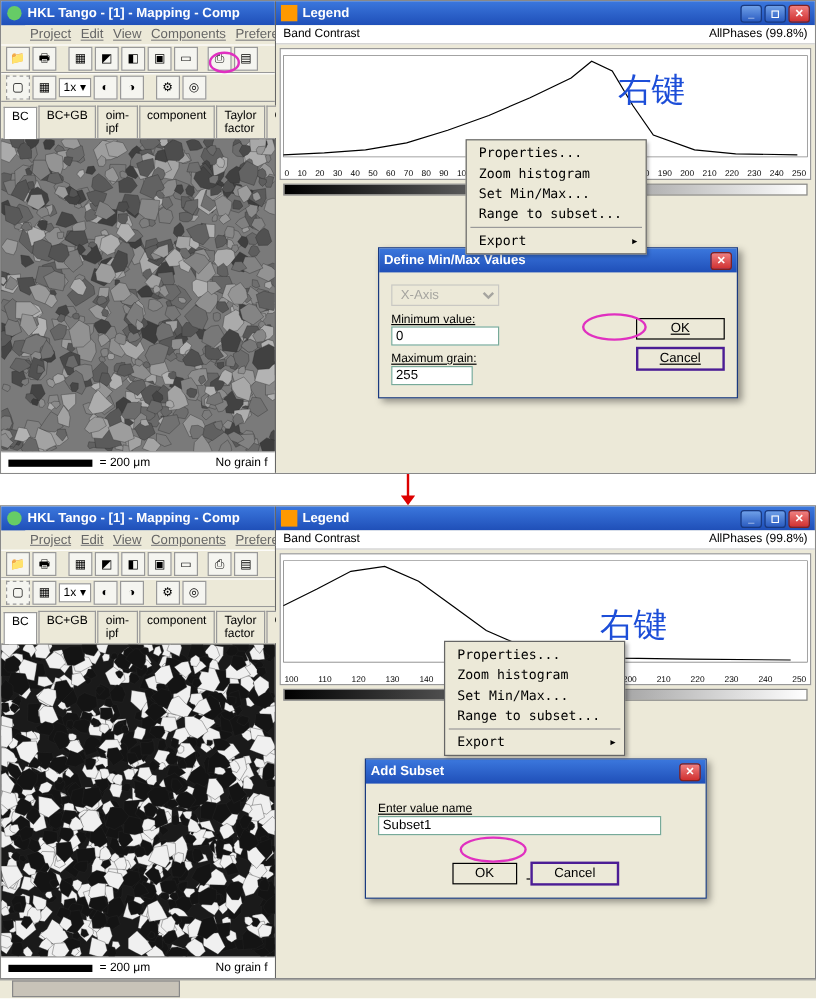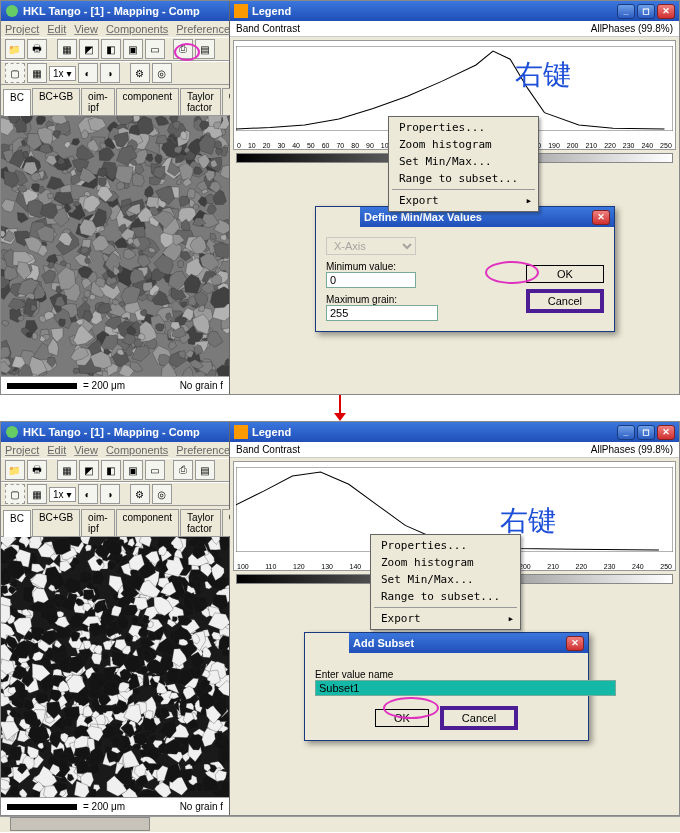--- a/index.html
+++ b/index.html
@@ -6,21 +6,21 @@
   body { font-family: Tahoma, sans-serif; font-size: 11px; background: #fff; width: 680px; }
   .panel { position: relative; display: flex; border: 1px solid #888; }
   .left { width: 229px; background: #ece9d8; border-right: 1px solid #666; }
   .right { flex: 1; background: #ece9d8; position: relative; }
   .titlebar { background: linear-gradient(to bottom, #3b77dd, #1f4fb8); color: #fff; height: 20px; display: flex; align-items: center; padding: 0 4px; font-weight: bold; font-size: 11px; }
   .titlebar .icon-wrap { width: 14px; height: 14px; margin-right: 4px; display:inline-flex; align-items:center; justify-content:center; }
   .titlebar.legend { justify-content: flex-start; }
   .winbtns { margin-left: auto; display: flex; gap: 2px; }
   .winbtn { width: 18px; height: 15px; background: linear-gradient(to bottom,#6fa0e8,#2a5bc0); border: 1px solid #1a3a80; border-radius: 3px; display:flex; align-items:center; justify-content:center; color:#fff; font-size:9px; font-weight:bold; }
   .winbtn.close { background: linear-gradient(to bottom,#f08080,#d03030); border-color:#802020; }
-  .menubar { background: #ece9d8; padding: 2px 4px; display: flex; gap: 8px; font-size: 11px; color: #666; }
+  .menubar { background: #ece9d8; padding: 2px 4px; display: flex; gap: 8px; font-size: 11px; color: #666; margin-left: 20px; }
   .menubar span { text-decoration: underline; text-decoration-color: #888; }
   .toolbar { background: #ece9d8; padding: 2px 4px; display: flex; gap: 2px; align-items: center; border-top: 1px solid #fff; border-bottom: 1px solid #999; height: 24px; }
   .tbtn { width: 20px; height: 20px; border: 1px solid #999; background: #f5f5f0; display:flex; align-items:center; justify-content:center; font-size:10px; }
   .tbtn.dash { border-style: dashed; }
   .combo { border: 1px solid #999; background: #fff; padding: 1px 3px; font-size: 10px; display:flex; align-items:center; gap:3px; }
   .tabs { background: #ece9d8; padding: 3px 2px 0; display: flex; gap: 0; font-size: 10px; border-bottom: 1px solid #999; }
   .tab { border: 1px solid #999; border-bottom: none; background: #ece9d8; padding: 2px 6px; margin-right: 1px; }
   .tab.active { background: #fff; position: relative; top: 1px; }
   .mapimg { width: 100%; height: 260px; background: #5a5a5a; position: relative; overflow:hidden; }
   .grains { position:absolute; inset:0; }
@@ -32,26 +32,26 @@
   .hist-svg { width:100%; height:85px; }
   .xaxis { position:absolute; bottom:0; left:3px; right:3px; display:flex; justify-content:space-between; font-size:7px; }
   .gradbar { height:10px; margin:2px 6px; background:linear-gradient(to right,#000,#fff); border:1px solid #888; }
   .ctxmenu { position:absolute; background:#ece9d8; border:1px solid #666; box-shadow:2px 2px 3px rgba(0,0,0,0.3); padding:2px; font-size:11px; font-family: monospace, Tahoma; z-index:10; }
   .ctxmenu .item { padding:2px 18px 2px 8px; white-space:nowrap; position:relative; }
   .ctxmenu .sep { border-top:1px solid #999; margin:2px 1px; }
   .ctxmenu .arrow { position:absolute; right:4px; }
   .annotation { position:absolute; color:#1d4ed8; font-size:28px; font-family: "SimHei", sans-serif; z-index:20; }
   .circle-ann { position:absolute; border:2px solid #e030c0; border-radius:50%; z-index:15; pointer-events:none; }
   .dlg { position:absolute; background:#ece9d8; border:1px solid #1a3a80; box-shadow:3px 3px 6px rgba(0,0,0,0.4); z-index:5; }
-  .dlg .titlebar { height:20px; font-size:11px;margin-left:44px; }
-  .dlg-body { padding:10px; font-size:11px; }
+  .dlg .titlebar { height:20px; font-size:11px; }
+  .dlg-body { padding:10px; font-size:11px;text-decoration:underline; }
   .dlg-body label { display:block; margin-top:6px; font-size:10px; }
   .dlg-body input, .dlg-body select { border:1px solid #7a9; background:#fff; padding:1px 3px; font-size:11px; }
   .dlg-body input[disabled], .dlg-body select[disabled] { background:#ece9d8; color:#888; border-color:#bbb; }
-  .dlg-btn { border:4px solid #4c1d95; background:#ece9d8; padding:2px 18px; font-size:11px; }
+  .dlg-btn { border:2px solid #4c1d95; background:#ece9d8; padding:2px 18px; font-size:11px; }
   .scroll-h { height:16px; background:#ece9d8; border-top:1px solid #999; display:flex; }
   .scroll-h .thumb { background:#c8c3b8; border:1px solid #888; width:140px; height:14px; margin-left:10px; }
 </style>
 </head>
 <body>
 
 <div class="panel" style="height:395px;">
 
   <div class="left">
     <div class="titlebar">
@@ -847,21 +847,21 @@
       </div>
       <div class="dlg-body">
         <div style="display:flex; gap:20px;">
           <div style="flex:1;">
             <select disabled="" style="width:90px;">
               <option>X-Axis</option>
             </select>
             <label>Minimum value:</label>
             <input type="text" style="width: 90px;" value="0">
             <label>Maximum grain:</label>
-            <input type="text" style="width: 112px;" value="255">
+            <input type="text" style="width: 68px;" value="255">
           </div>
           <div style="display:flex; flex-direction:column; gap:6px; padding-top:28px;">
             <button class="dlg-btn" style="border:1px solid #000;">OK</button>
             <button class="dlg-btn">Cancel</button>
           </div>
         </div>
       </div>
     </div>
     <div class="circle-ann" style="left:255px; top:260px; width:54px; height:23px;"></div>
   </div>
@@ -1901,22 +1901,22 @@
 
     <div class="dlg" style="left:74px; top:210px; width:285px;">
       <div class="titlebar">
         <span>Add Subset</span>
         <div class="winbtns">
           <div class="winbtn close">✕</div>
         </div>
       </div>
       <div class="dlg-body">
         <label>Enter value name</label>
-        <input type="text" style="width: 301px; background: #14b8a6;" value="Subset1">
-        <div style="text-align:center; margin-top:10px;">
+        <input type="text" style="width: 236px; background: #ffffff;" value="Subset1">
+        <div style="text-align:center; margin-top:22px;">
           <button class="dlg-btn" style="border:1px solid #000; margin-right:8px;">OK</button>
           <button class="dlg-btn">Cancel</button>
         </div>
       </div>
     </div>
     <div class="circle-ann" style="left:153px; top:275px; width:56px; height:22px;"></div>
   </div>
 </div>
 <div class="scroll-h">
   <div class="thumb"></div>

